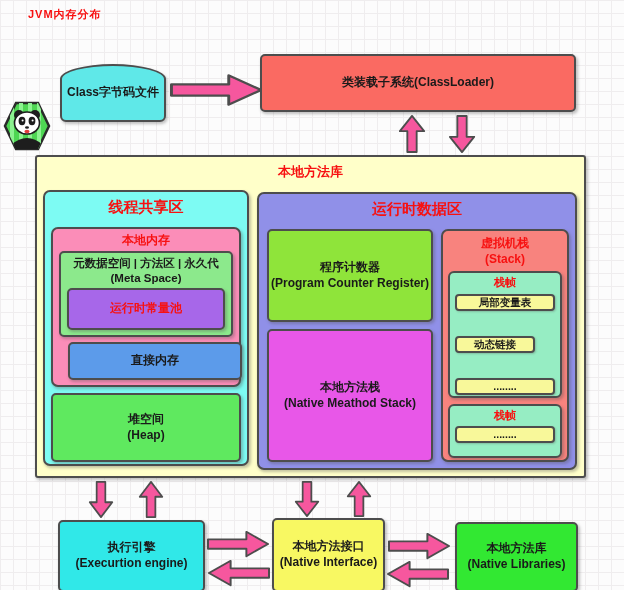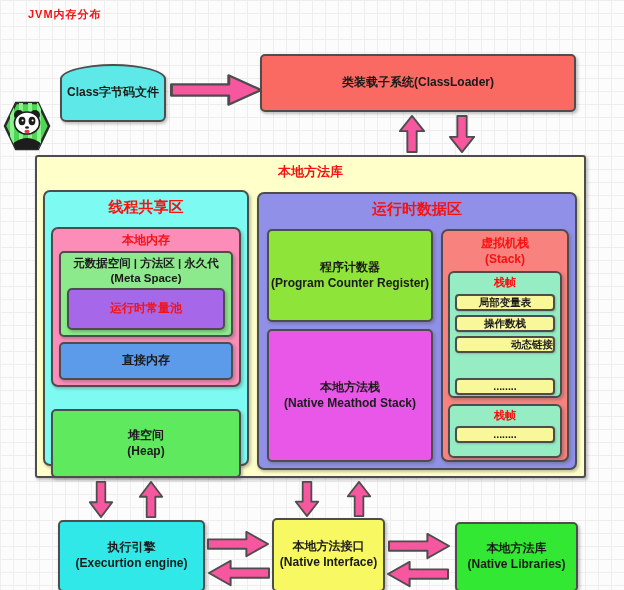--- a/index.html
+++ b/index.html
@@ -24,22 +24,22 @@
   .t11{font-size:11px;padding-top:2px;}
   .item{border-radius:4px;font-size:10.5px;box-shadow:1px 1px 2px rgba(80,80,80,.3);}
   
   .classfile{background:#5fe8e8;border-radius:50% 50% 6px 6px / 26% 26% 6px 6px;}
   .classloader{background:#fa6a62;}
   .runtime{background:#ffffc9;border-radius:3px;}
   .shared{background:#7dfbf3;border-radius:7px;}
   .localmem{background:#fb8db8;border-radius:7px;}
   .meta{background:#8ce98c;font-size:11.5px;}
   .constpool{background:#a767e9;}
-  .direct{background:#5c9bea;}
-  .heap{background:#5fe95f;margin-top:16px;}
+  .direct{background:#5c9bea;margin-left:9px;}
+  .heap{background:#5fe95f;}
   .private{background:#9090e8;border-radius:7px;}
   .pcr{background:#8fe43a;}
   .nstack{background:#e857e8;}
   .vmstack{background:#f8837e;border-radius:7px;}
   .frame{background:#96edc3;border-radius:6px;}
   .fitem{background:#f8f89a;}
   .engine{background:#30e8e8;}
   .niface{background:#f8f862;}
   .nlibs{background:#32e832;}
 </style>
@@ -148,24 +148,21 @@
     <span class="red">虚拟机栈</span>
     <span class="red">(Stack)</span>
   </div>
 
   <div class="b top frame t11" style="left:448px;top:271px;width:114px;height:127px;">
     <span class="red">栈帧</span>
   </div>
   <div class="b item fitem" style="left:455px;top:294px;width:100px;height:17px;">
     <span>局部变量表</span>
   </div>
-  <div class="b item fitem" style="left:455px;top:315px;width:100px;height:17px;">
-    <span>操作数栈</span>
-  </div>
-  <div class="b item fitem" style="left:455px;top:336px;width:100px;height:17px;align-items:flex-end;">
+  <div class="b item fitem" style="left:455px;top:336px;width:80px;height:17px;">
     <span>动态链接</span>
   </div>
   <div class="b item fitem" style="left:455px;top:378px;width:100px;height:17px;">
     <span>........</span>
   </div>
 
   <div class="b top frame t11" style="left:448px;top:404px;width:114px;height:54px;">
     <span class="red">栈帧</span>
   </div>
   <div class="b item fitem" style="left:455px;top:426px;width:100px;height:17px;">

